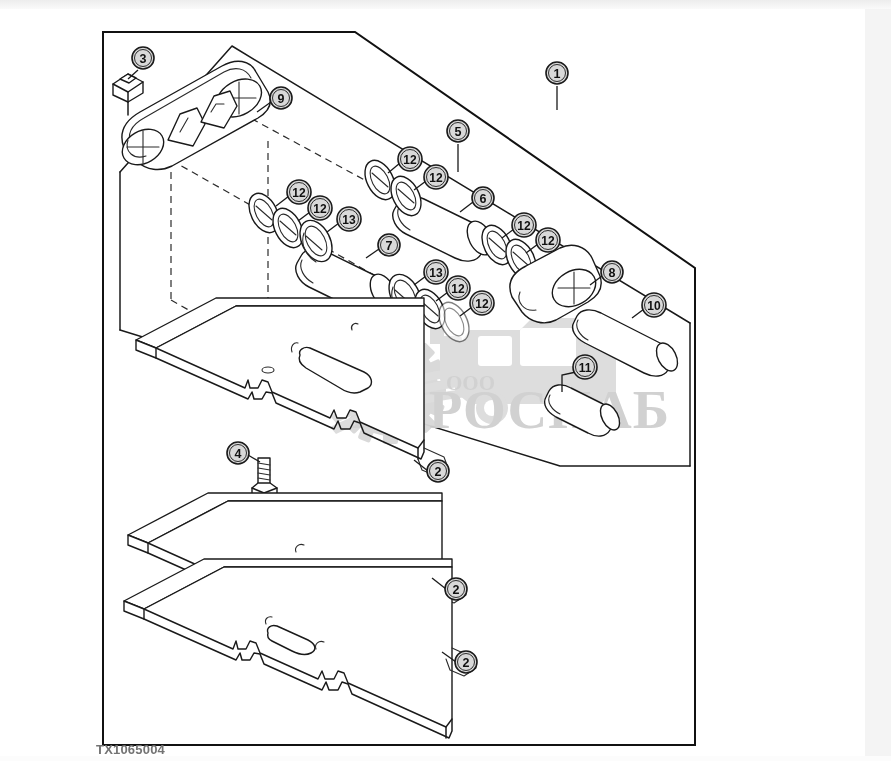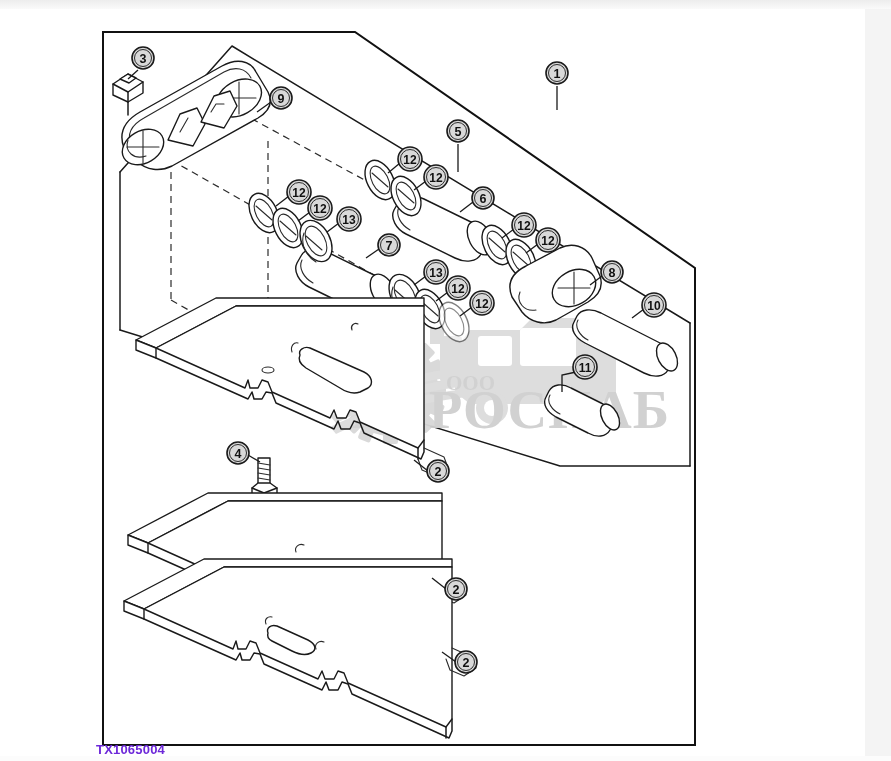--- a/index.html
+++ b/index.html
@@ -11,21 +11,21 @@
     position:relative;
   }
   #page{position:absolute;inset:0;width:891px;height:761px;}
   .topband{position:absolute;left:0;top:0;width:891px;height:9px;
     background:linear-gradient(#ededed,#fafafa);}
   .rightband{position:absolute;right:0;top:9px;width:26px;height:752px;background:#f4f4f4;}
   .bottomband{position:absolute;left:0;bottom:0;width:891px;height:5px;background:#fcfcfc;}
   svg{position:absolute;left:0;top:0;}
   .partnum{
     position:absolute;left:96px;top:742px;
-    font-size:13px;font-weight:bold;color:#6d28d9;letter-spacing:.2px;
+    font-size:13px;font-weight:bold;color:#737373;letter-spacing:.2px;
     font-family:"Liberation Sans", sans-serif;
   }
 </style>
 </head>
 <body>
 
 <div id="page">
 
   <div class="topband"></div>
   <div class="rightband"></div>

